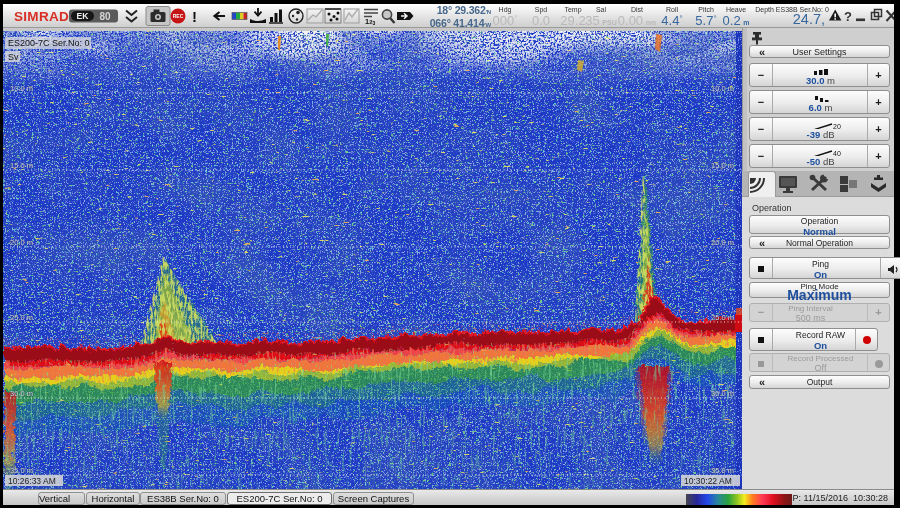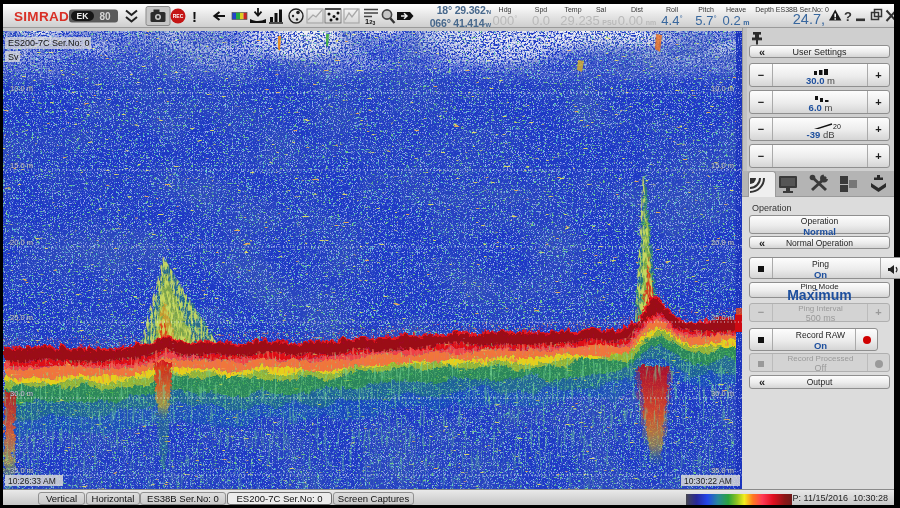--- a/index.html
+++ b/index.html
@@ -396,20 +396,27 @@
         <div style="position:absolute;left:0;top:1px;height:10px;overflow:hidden"><svg width="93" height="11" viewBox="0 0 93 11">
             <path d="M36 9 L58 2 M36 9 H58" stroke="#111" stroke-width="1.4" fill="none"></path>
             <text x="59" y="6.5" font-size="7" fill="#111" font-family="Liberation Sans,sans-serif">20</text>
           </svg></div>
         <div style="position:absolute;left:0;top:11px;width:93px;font-size:9.5px"><b style="color:#1d4f9e">-39</b> <span style="color:#444">dB</span></div>
       </div>
 </div>
 <div class="btn" style="left:7px;top:116px;width:141px;height:24px">
 <div style="position:absolute;left:0;top:0;width:23px;height:100%;border-right:1px solid #aaa;font-weight:bold;font-size:11px;line-height:22px">−</div>
 <div style="position:absolute;right:0;top:0;width:22px;height:100%;border-left:1px solid #aaa;font-weight:bold;font-size:11px;line-height:22px">+</div>
+<div style="position:absolute;left:24px;top:0;width:93px;height:22px">
+        <div style="position:absolute;left:0;top:1px;height:10px;overflow:hidden"><svg width="93" height="11" viewBox="0 0 93 11">
+            <path d="M36 9 L58 2 M36 9 H58" stroke="#111" stroke-width="1.4" fill="none"></path>
+            <text x="59" y="6.5" font-size="7" fill="#111" font-family="Liberation Sans,sans-serif">40</text>
+          </svg></div>
+        <div style="position:absolute;left:0;top:11px;width:93px;font-size:9.5px"><b style="color:#1d4f9e">-50</b> <span style="color:#444">dB</span></div>
+      </div>
 </div>
 <div style="position:absolute;left:0;top:143px;width:152px;height:26px;background:#b4b4b4;border-bottom:1px solid #9a9a9a">
 <div style="position:absolute;left:6px;top:0;width:28px;height:26px;background:#efefef;border:1px solid #9a9a9a;border-bottom:none;border-radius:3px 3px 0 0"></div>
 <div style="position:absolute;left:0;top:0;width:150px;height:26px"><svg width="150" height="26" viewBox="0 0 150 26">
 <g stroke="#333" fill="none" stroke-width="2">
             <path d="M8 21 a14 14 0 0 0 14 -14"></path>
             <path d="M8 17 a10 10 0 0 0 10 -10"></path>
           </g>
           <path d="M8 13 a6 6 0 0 0 6 -6 l-6 0 z" fill="#333"></path>
 <g transform="translate(33,0)">
@@ -447,21 +454,21 @@
 <div style="position:absolute;right:0;top:0;width:22px;height:100%;border-left:1px solid #aaa"><svg width="20" height="20" viewBox="0 0 20 20" style="margin-top:1px">
             <path d="M12 6 l-4 3 h-2 v3 h2 l4 3z" fill="#222"></path>
             <path d="M14 8 a4 4 0 0 1 0 5" stroke="#222" fill="none" stroke-width="1.2"></path>
           </svg></div>
 <div style="position:absolute;left:24px;top:2px;width:93px;font-size:8.5px;line-height:9.5px">Ping<br><span class="l2" style="font-size:9.5px">On</span></div>
 </div>
 <div class="btn" style="left:7px;top:85px;width:141px;height:16px;font-size:8px;line-height:8px;padding-top:0px">Ping Mode<br><span class="l2" style="font-size:14px">Maximum</span></div>
 <div class="btn dis" style="left:7px;top:106px;width:141px;height:19px">
 <div style="position:absolute;left:0;top:0;width:23px;height:100%;border-right:1px solid #bbb;font-size:11px;line-height:17px;font-weight:bold">−</div>
 <div style="position:absolute;right:0;top:0;width:22px;height:100%;border-left:1px solid #bbb;font-size:11px;line-height:17px;font-weight:bold">+</div>
-<div style="position:absolute;left:24px;top:1px;width:93px;font-size:8px;line-height:8.5px">Ping Interval<br><span style="font-size:9px">500 ms</span></div>
+<div style="position:absolute;left:14px;top:1px;width:93px;font-size:8px;line-height:8.5px">Ping Interval<br><span style="font-size:9px">500 ms</span></div>
 </div>
 <div class="btn" style="left:7px;top:131px;width:129px;height:23px">
 <div style="position:absolute;left:0;top:0;width:23px;height:100%;border-right:1px solid #aaa">
           <div style="position:absolute;left:8px;top:8px;width:6px;height:6px;background:#111"></div>
         </div>
 <div style="position:absolute;right:0;top:0;width:22px;height:100%;border-left:1px solid #aaa">
           <div style="position:absolute;left:7px;top:7px;width:8px;height:8px;border-radius:50%;background:#d00000"></div>
         </div>
 <div style="position:absolute;left:24px;top:2px;width:93px;font-size:8.5px;line-height:9.5px">Record RAW<br><span class="l2" style="font-size:9.5px">On</span></div>
 </div>
@@ -471,19 +478,19 @@
         </div>
 <div style="position:absolute;right:0;top:0;width:22px;height:100%;border-left:1px solid #bbb">
           <div style="position:absolute;left:7px;top:6px;width:8px;height:8px;border-radius:50%;background:#9a9a9a"></div>
         </div>
 <div style="position:absolute;left:24px;top:1px;width:93px;font-size:8px;line-height:8.5px">Record Processed<br><span style="font-size:9px">Off</span></div>
 </div>
 <div class="btn" style="left:7px;top:178px;width:141px;height:14px;font-size:8.5px;line-height:13px"><span class="chv" style="position:absolute;left:9px;top:0">«</span>Output</div>
 </div>
 </div>
 <div id="status">
-<div style="position:absolute;left:35px;top:2px;width:47px;height:13px;background:linear-gradient(#dedede,#c9c9c9);border:1px solid #909090;border-radius:3px;font-size:9.5px;text-align:center;line-height:12px;color:#111">Vertical</div>
+<div style="position:absolute;left:35px;top:2px;width:47px;height:13px;background:linear-gradient(#dedede,#c9c9c9);border:1px solid #909090;border-radius:3px;font-size:9.5px;text-align:left;line-height:12px;color:#111">Vertical</div>
 <div style="position:absolute;left:83px;top:2px;width:54px;height:13px;background:linear-gradient(#dedede,#c9c9c9);border:1px solid #909090;border-radius:3px;font-size:9.5px;text-align:center;line-height:12px;color:#111">Horizontal</div>
 <div style="position:absolute;left:137px;top:2px;width:86px;height:13px;background:linear-gradient(#dedede,#c9c9c9);border:1px solid #909090;border-radius:3px;font-size:9.5px;text-align:center;line-height:12px;color:#111">ES38B Ser.No: 0</div>
 <div style="position:absolute;left:224px;top:2px;width:105px;height:13px;background:#ececec;border:1px solid #6f6f6f;border-radius:3px;font-size:9.5px;text-align:center;line-height:12px;color:#111">ES200-7C Ser.No: 0</div>
 <div style="position:absolute;left:330px;top:2px;width:81px;height:13px;background:linear-gradient(#dedede,#c9c9c9);border:1px solid #909090;border-radius:3px;font-size:9.5px;text-align:center;line-height:12px;color:#111">Screen Captures</div>
 <div style="position:absolute;left:683px;top:4px;width:106px;height:11px;background:linear-gradient(90deg,#46464e 0%,#282899 10%,#2346e8 20%,#28879c 30%,#2ba33c 40%,#8fc322 48%,#f2ee1e 55%,#ff7a20 63%,#ff3a55 72%,#e01020 82%,#8c1616 93%,#6e1a1a 100%)"></div>
 <div style="position:absolute;right:6px;top:3px;font-size:9px;color:#222">P: 11/15/2016&nbsp;&nbsp;10:30:28</div>
 </div>
 </body></html>

